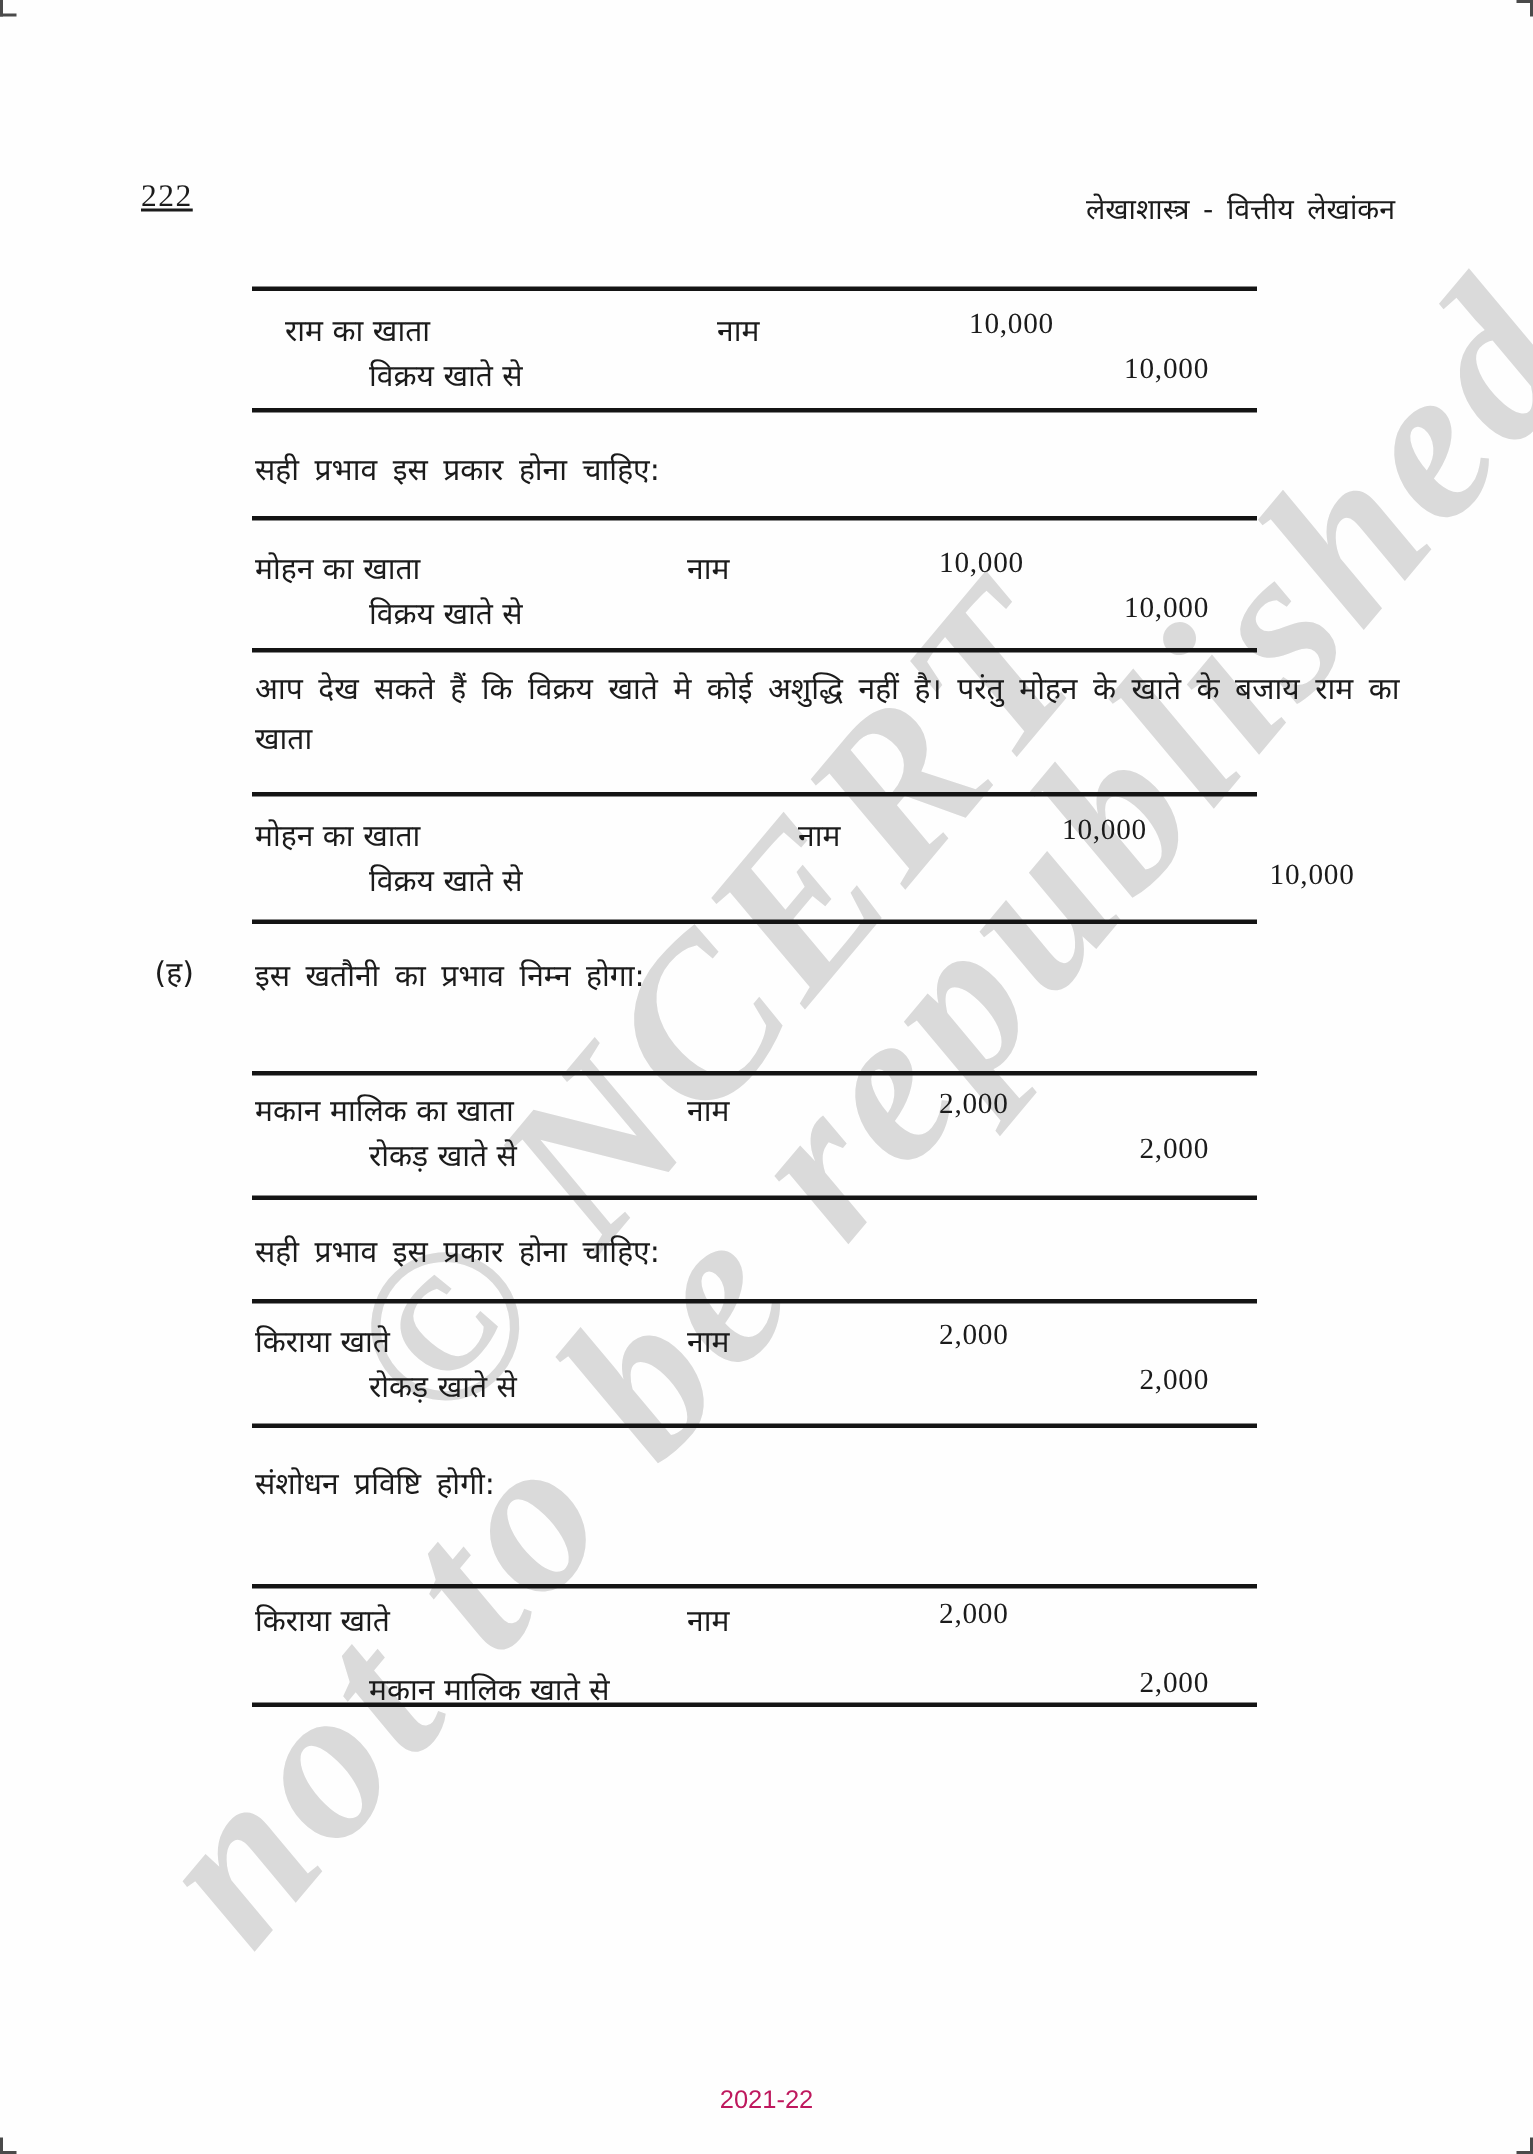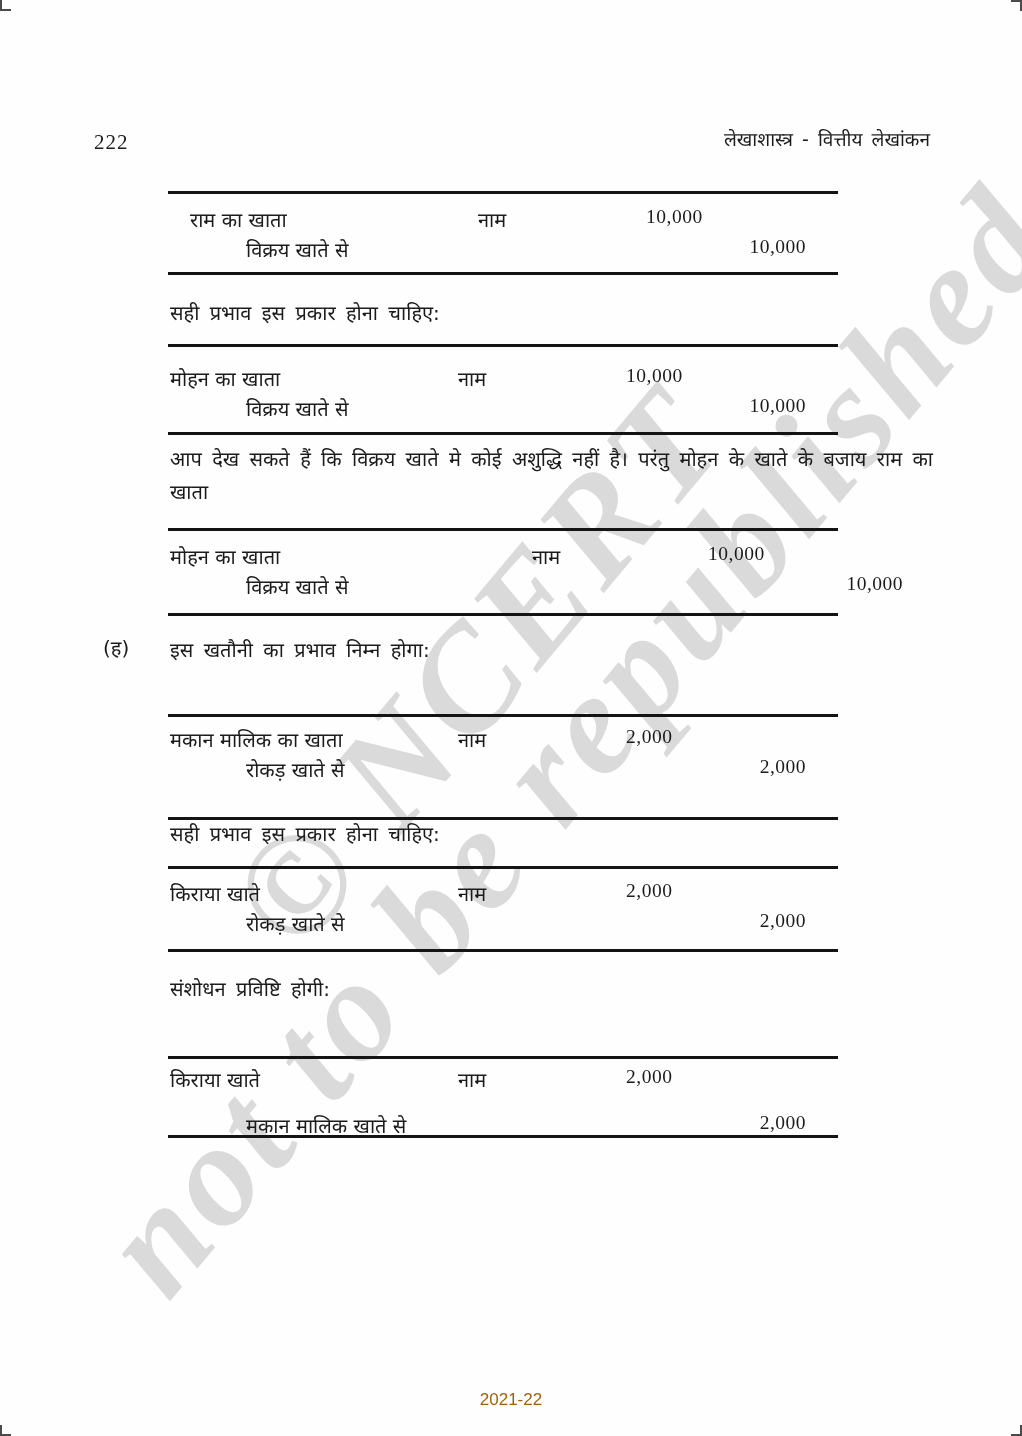--- a/index.html
+++ b/index.html
@@ -29,22 +29,22 @@
   .wm1{left:196px;top:872px;font-size:146px;}
   .wm2{left:66px;top:1218px;font-size:146px;}
   
   .corner{position:absolute;width:9px;height:9px;z-index:3;}
   .corner.tl{left:0;top:0;border-left:2px solid #4a4a4a;border-bottom:2px solid #4a4a4a;}
   .corner.tr{right:0;top:0;border-right:2px solid #4a4a4a;border-top:2px solid #4a4a4a;}
   .corner.bl{left:0;bottom:0;border-left:2px solid #4a4a4a;border-bottom:2px solid #4a4a4a;}
   .corner.br{right:0;bottom:0;border-right:2px solid #4a4a4a;border-bottom:2px solid #4a4a4a;}
   
   .pagenum{
-    position:absolute;left:94px;top:130px;z-index:2;
-    font-family:"Liberation Serif",serif;font-size:21px;letter-spacing:1px;
+    position:absolute;left:94px;top:118px;z-index:2;
+    font-family:"Liberation Serif",serif;font-size:21px;letter-spacing:1px;text-decoration:underline;
   }
   .header-right{
     position:absolute;right:92px;top:126px;z-index:2;
     font-size:19px;word-spacing:3px;text-align:right;
   }
   
   .para{
     position:absolute;left:170px;z-index:2;
     font-size:20px;line-height:33px;word-spacing:4px;
     width:775px;
@@ -73,28 +73,28 @@
   .c-acct{left:2px;}
   .c-acct2{left:78px;}
   .c-dr{left:290px;}
   .amt{font-family:"Liberation Serif",serif;font-size:19.5px;letter-spacing:0.5px;}
   .c-amt1{left:458px;}
   .c-amt2{right:32px;text-align:right;}
   .t1{top:191px;height:84px;}  .t1 .r1{top:15px;margin-left:20px;} .t1 .r2{top:45px;}
   .t2{top:344px;height:91px;}  .t2 .r1{top:21px;} .t2 .r2{top:51px;}
   .t3{top:528px;height:88px;}  .t3 .r1{top:15px;} .t3 .r2{top:45px;}
   .t3 .c-dr{left:364px;} .t3 .c-amt1{left:540px;} .t3 .c-amt2{right:-65px;}
-  .t4{top:714px;height:106px;}  .t4 .r1{top:12px;} .t4 .r2{top:42px;}
+  .t4{top:714px;height:86px;}  .t4 .r1{top:12px;} .t4 .r2{top:42px;}
   .t5{top:866px;height:86px;}  .t5 .r1{top:14px;} .t5 .r2{top:44px;}
   .t6{top:1056px;height:82px;} .t6 .r1{top:10px;} .t6 .r2{top:56px;}
   
   .footer{
     position:absolute;left:0;right:0;top:1390px;z-index:2;
     text-align:center;
-    font-family:"Liberation Sans",sans-serif;font-size:17px;color:#a16207;
+    font-family:"Liberation Sans",sans-serif;font-size:17px;color:#be185d;
   }
 </style>
 </head>
 <body>
 
 <div class="page">
 
   <div class="wm wm1">© NCERT</div>
   <div class="wm wm2">not to be republished</div>
 

